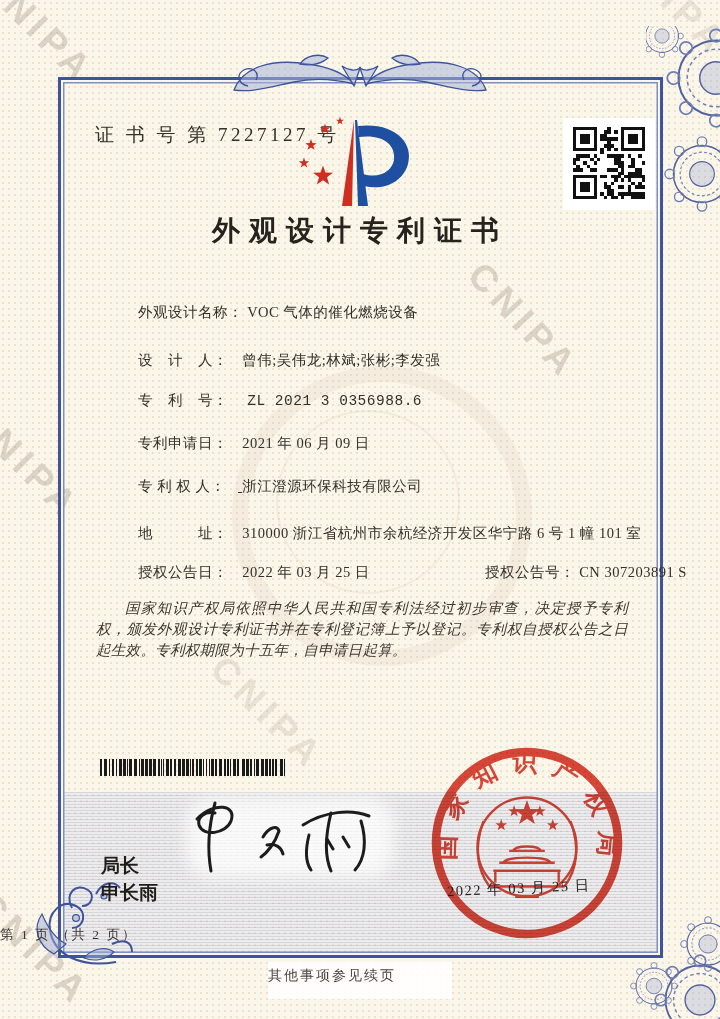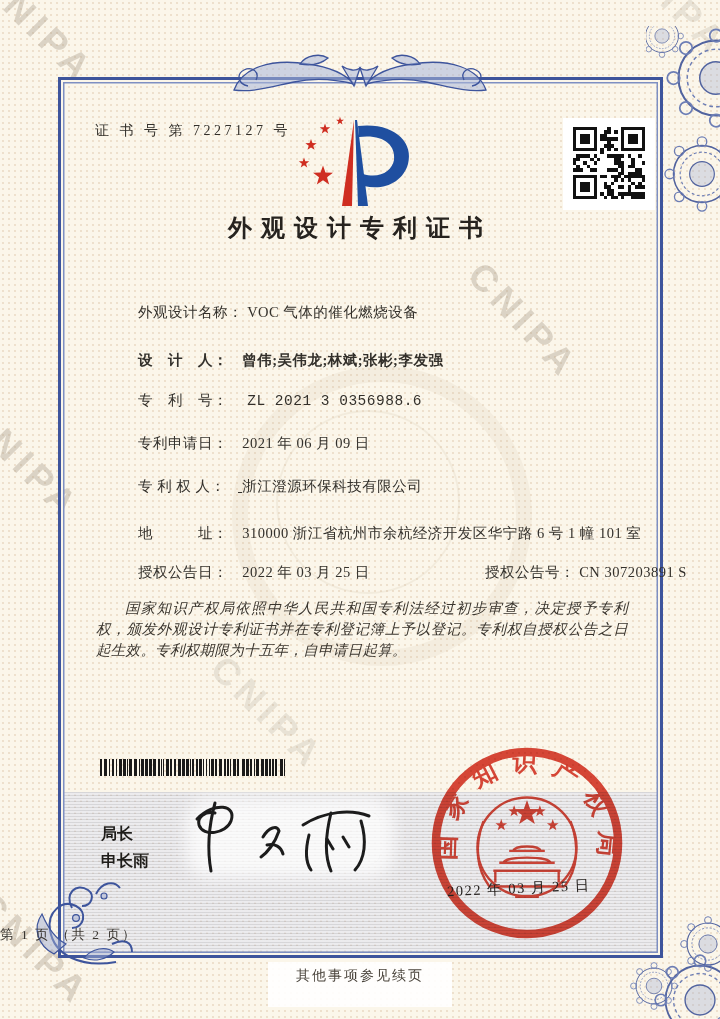--- a/index.html
+++ b/index.html
@@ -19,38 +19,38 @@
     border:3px solid #3d549c;
     box-shadow:inset 0 0 0 2px #fbf6ea, inset 0 0 0 3.5px #7e8fc2;
     z-index:3;}
   
   .band{position:absolute;left:64px;top:792px;width:593px;height:160px;z-index:2;
     background:repeating-linear-gradient(to bottom, rgba(130,140,175,0.30) 0 1px, rgba(226,228,240,0.60) 1px 3px);
     }
   .whitepatch{position:absolute;background:rgba(255,255,255,0.72);z-index:2;}
   .glow{box-shadow:0 0 16px 14px rgba(255,255,255,0.72);}
   
-  .certno{position:absolute;left:95px;top:122px;font-size:14px;letter-spacing:3.5px;color:#33302b;z-index:4;}
-  .title{position:absolute;left:0;top:212px;width:720px;text-align:center;font-size:24px;font-weight:700;
+  .certno{position:absolute;left:95px;top:122px;font-size:19px;letter-spacing:3.5px;color:#33302b;z-index:4;}
+  .title{position:absolute;left:0;top:212px;width:720px;text-align:center;font-size:28px;font-weight:700;
     letter-spacing:9px;color:#26231f;z-index:4;}
   .row{position:absolute;left:98px;width:540px;font-size:14.5px;color:#33302b;letter-spacing:0.5px;z-index:4;white-space:nowrap;margin-left:40px;}
   .row .lbl{display:inline-block;min-width:100px;}
   .row .val{display:inline-block;}
   .grant2{position:absolute;left:347px;top:0;}
   .paras{position:absolute;left:96px;top:598px;width:532px;font-size:14.5px;line-height:21px;
     color:#3a352e;text-align:justify;z-index:4;letter-spacing:0.3px;}
   .paras p{margin:0 0 2px 0;text-indent:2em;font-style:italic;}
-  .bureau{position:absolute;left:101px;top:820px;z-index:6;color:#1f1d1a;
-    font-family:Liberation Serif, serif;font-size:16px;font-weight:700;line-height:27px;}
+  .bureau{position:absolute;left:101px;top:852px;z-index:6;color:#1f1d1a;
+    font-family:Liberation Serif, serif;font-size:19px;font-weight:700;line-height:27px;}
   .sealdate{position:absolute;left:447px;top:879px;font-size:14.5px;color:#262220;letter-spacing:1.5px;
     transform:rotate(-2.5deg);z-index:7;white-space:nowrap;}
   .pagefoot{position:absolute;left:0;top:926px;width:690px;text-align:left;font-size:13.5px;
     letter-spacing:2px;color:#3a3631;z-index:5;}
   .notewrap{position:absolute;left:268px;top:962px;width:184px;background:rgba(255,255,255,0.9);
-    padding:4px 0 22px 0;text-align:center;z-index:4;}
+    padding:4px 0 14px 0;text-align:left;z-index:4;}
   .note{font-size:14px;letter-spacing:2px;color:#4a443c;}
   .qrbox{position:absolute;left:563px;top:118px;width:92px;height:92px;background:#fff;z-index:4;}
   .qrbox svg{position:absolute;left:10px;top:9px;}
   .barcode{position:absolute;left:100px;top:759px;z-index:4;}
   .logo{position:absolute;left:292px;top:116px;z-index:4;}
   .seal{position:absolute;left:428px;top:744px;z-index:5;opacity:0.93;mix-blend-mode:multiply;}
   .sig{position:absolute;left:185px;top:797px;z-index:6;}
   .orn{position:absolute;z-index:3;}
 </style>
 </head>
@@ -278,21 +278,21 @@
         <rect x="2" y="16" width="3" height="3" fill="#111"></rect>
       </svg>
   </div>
 
   <div class="title">外观设计专利证书</div>
 
   <div class="row" style="top:303px;">
     <span class="lbl">外观设计名称：</span>
     <span class="val">VOC 气体的催化燃烧设备</span>
   </div>
-  <div class="row" style="top:351px;font-weight:bold;">
+  <div class="row" style="top:351px;">
     <span class="lbl">设　计　人：</span>
     <span class="val">曾伟;吴伟龙;林斌;张彬;李发强</span>
   </div>
   <div class="row" style="top:391px;font-family:Liberation Mono, monospace;">
     <span class="lbl">专　利　号：</span>
     <span class="val">ZL 2021 3 0356988.6</span>
   </div>
   <div class="row" style="top:434px;">
     <span class="lbl">专利申请日：</span>
     <span class="val">2021 年 06 月 09 日</span>

